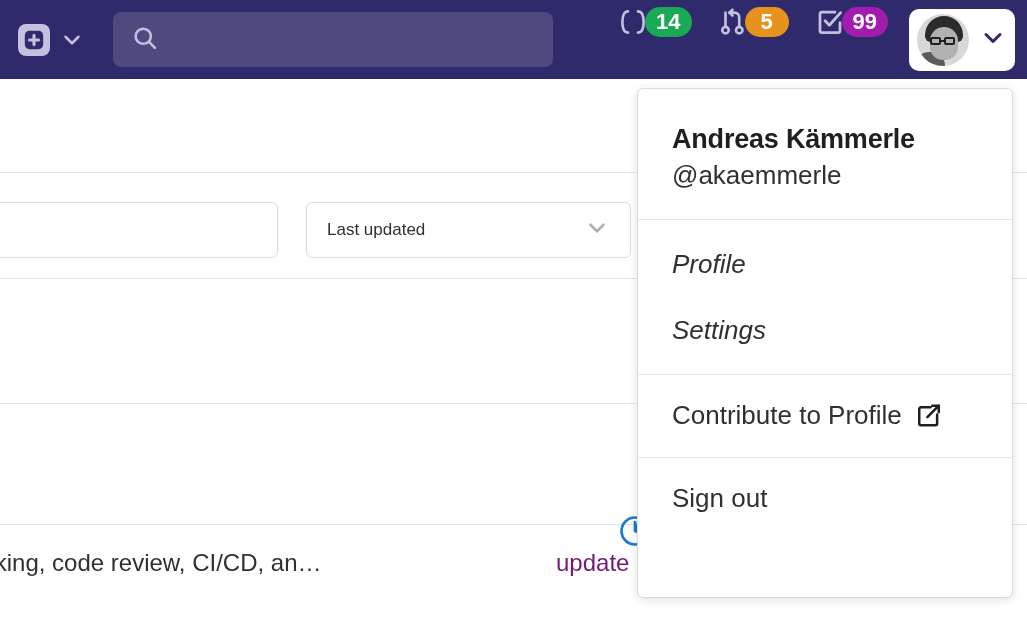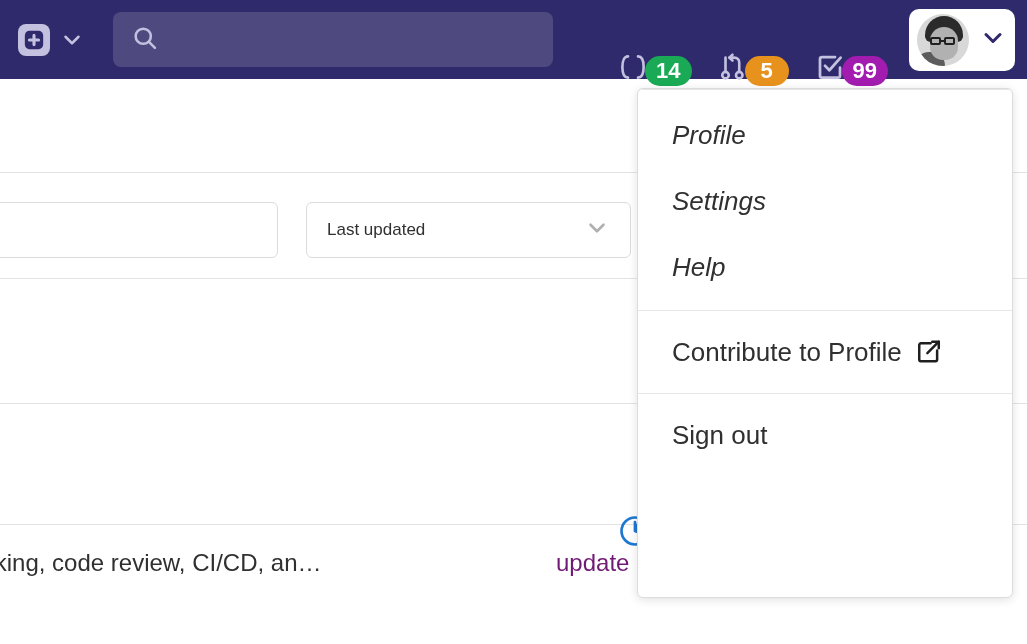--- a/index.html
+++ b/index.html
@@ -75,21 +75,21 @@
     right: 12px;
     top: 0;
     height: 79px;
     display: flex;
     align-items: center;
     gap: 0px;
   }
 
   .nav-counter {
     display: flex;
-    align-items: flex-end;
+    align-items: flex-start;
     height: 79px;
     padding: 0 13px;
     gap: 1px;
     margin-top: 14px;
   }
 
   .badge {
     display: inline-flex;
     align-items: center;
     justify-content: center;
@@ -392,32 +392,33 @@
             <polyline points="6 9 12 15 18 9"></polyline>
           </svg>
         </span>
       </div>
 
     </div>
   </div>
 
   <div class="user-dropdown">
 
+    <div class="dd-header">
+      <div class="dd-name">Andreas Kämmerle</div>
+      <div class="dd-username">@akaemmerle</div>
+    </div>
 
     <div class="dd-sep"></div>
 
     <div class="dd-group-a">
       <div class="dd-item">
         <span>Profile</span>
       </div>
       <div class="dd-item">
         <span>Settings</span>
-      </div>
-      <div class="dd-item">
-        <span>Help</span>
       </div>
     </div>
 
     <div class="dd-sep"></div>
 
     <div class="dd-group-b">
       <div class="dd-item">
         <span>Contribute to Profile</span>
         <span class="ext-icon">
           <svg width="26" height="26" viewBox="0 0 24 24" fill="none" stroke="#1f1f1f" stroke-width="2.3" stroke-linecap="round" stroke-linejoin="round">

